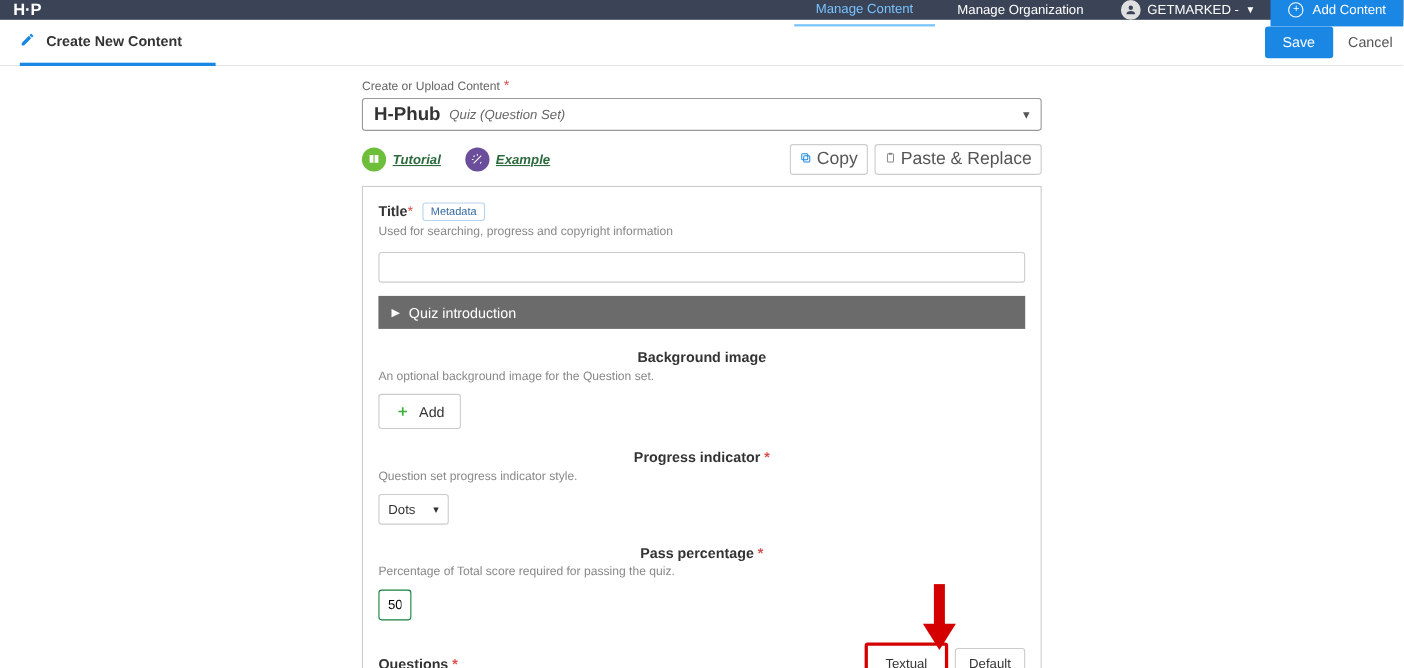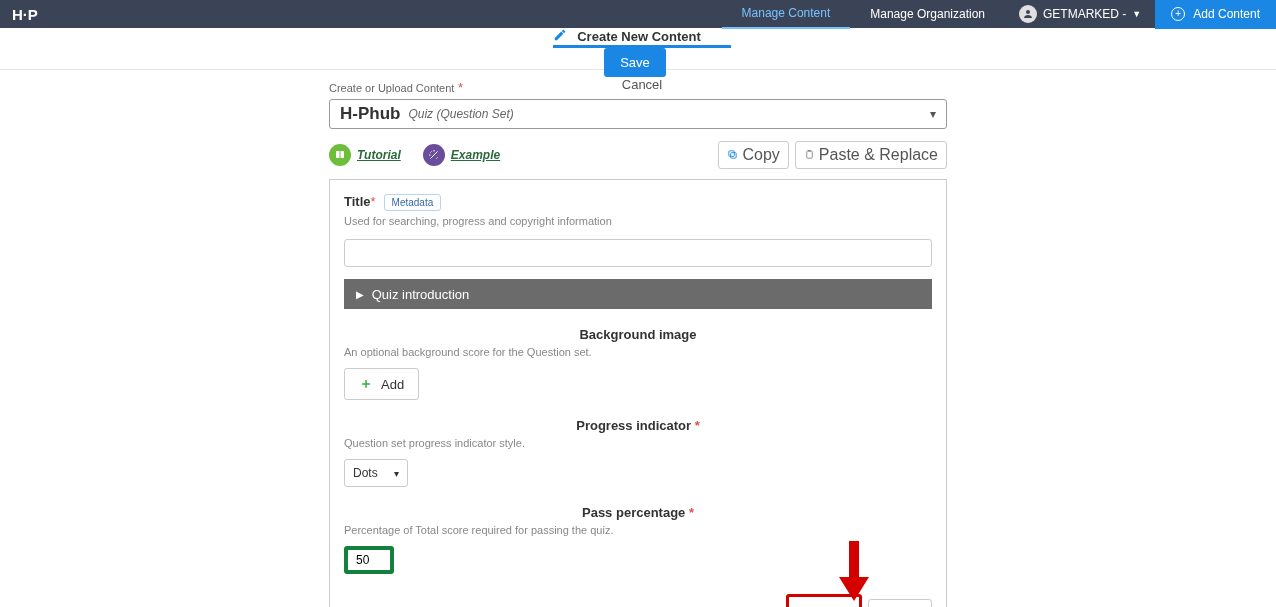--- a/index.html
+++ b/index.html
@@ -5,21 +5,21 @@
   * { box-sizing: border-box; margin: 0; padding: 0; }
   body {
     font-family: Arial, Helvetica, sans-serif;
     font-size: 13px;
     color: #333;
     background: #fff;
     width: 1276px;
   }
   .topbar {
     background: #3b4456;
-    height: 28px;
+    height: 18px;
     display: flex;
     align-items: center;
     color: #fff;
     font-size: 12px;
   }
   .topbar .logo {
     font-weight: bold;
     font-size: 15px;
     padding: 0 12px;
   }
@@ -75,21 +75,20 @@
     font-size: 10px;
     line-height: 1;
   }
 
   .subbar {
     display: flex;
     align-items: center;
     height: 42px;
     border-bottom: 1px solid #e5e5e5;
     padding: 0 10px 0 18px;
-    flex-direction: column;
   }
   .subbar .tab-create {
     display: flex;
     align-items: center;
     height: 42px;
     border-bottom: 3px solid #1b87e5;
     font-weight: bold;
     font-size: 13px;
     padding-right: 30px;
   }
@@ -288,23 +287,23 @@
     padding: 0 8px;
     font-size: 12px;
     margin-top: 10px;
     display: flex;
     align-items: center;
     cursor: pointer;
     justify-content: space-between;
   }
 
   .num-input {
-    border: 4px solid #15803d;
-    border-radius: 3px;
-    width: 50px;
+    border: 1px solid #15803d;
+    border-radius: 3px;
+    width: 30px;
     height: 28px;
     padding: 0 8px;
     font-size: 12px;
     margin-top: 10px;
   }
 
   .questions-row {
     display: flex;
     align-items: center;
     margin-top: 20px;
@@ -435,21 +434,21 @@
       </div>
       <div class="helper-text">Used for searching, progress and copyright information</div>
       <input class="title-input" type="text" value="" style="">
 
       <div class="accordion-header">
         <span class="tri">▶</span>
         <span>Quiz introduction</span>
       </div>
 
       <div class="section-label">Background image</div>
-      <div class="helper-text">An optional background score for the Question set.</div>
+      <div class="helper-text">An optional background image for the Question set.</div>
       <div class="add-btn">
         <span class="plus">＋</span>
         <span>Add</span>
       </div>
 
       <div class="section-label">
         <span>Progress indicator</span><span class="required"> *</span>
       </div>
       <div class="helper-text">Question set progress indicator style.</div>
       <div class="select-dots">

